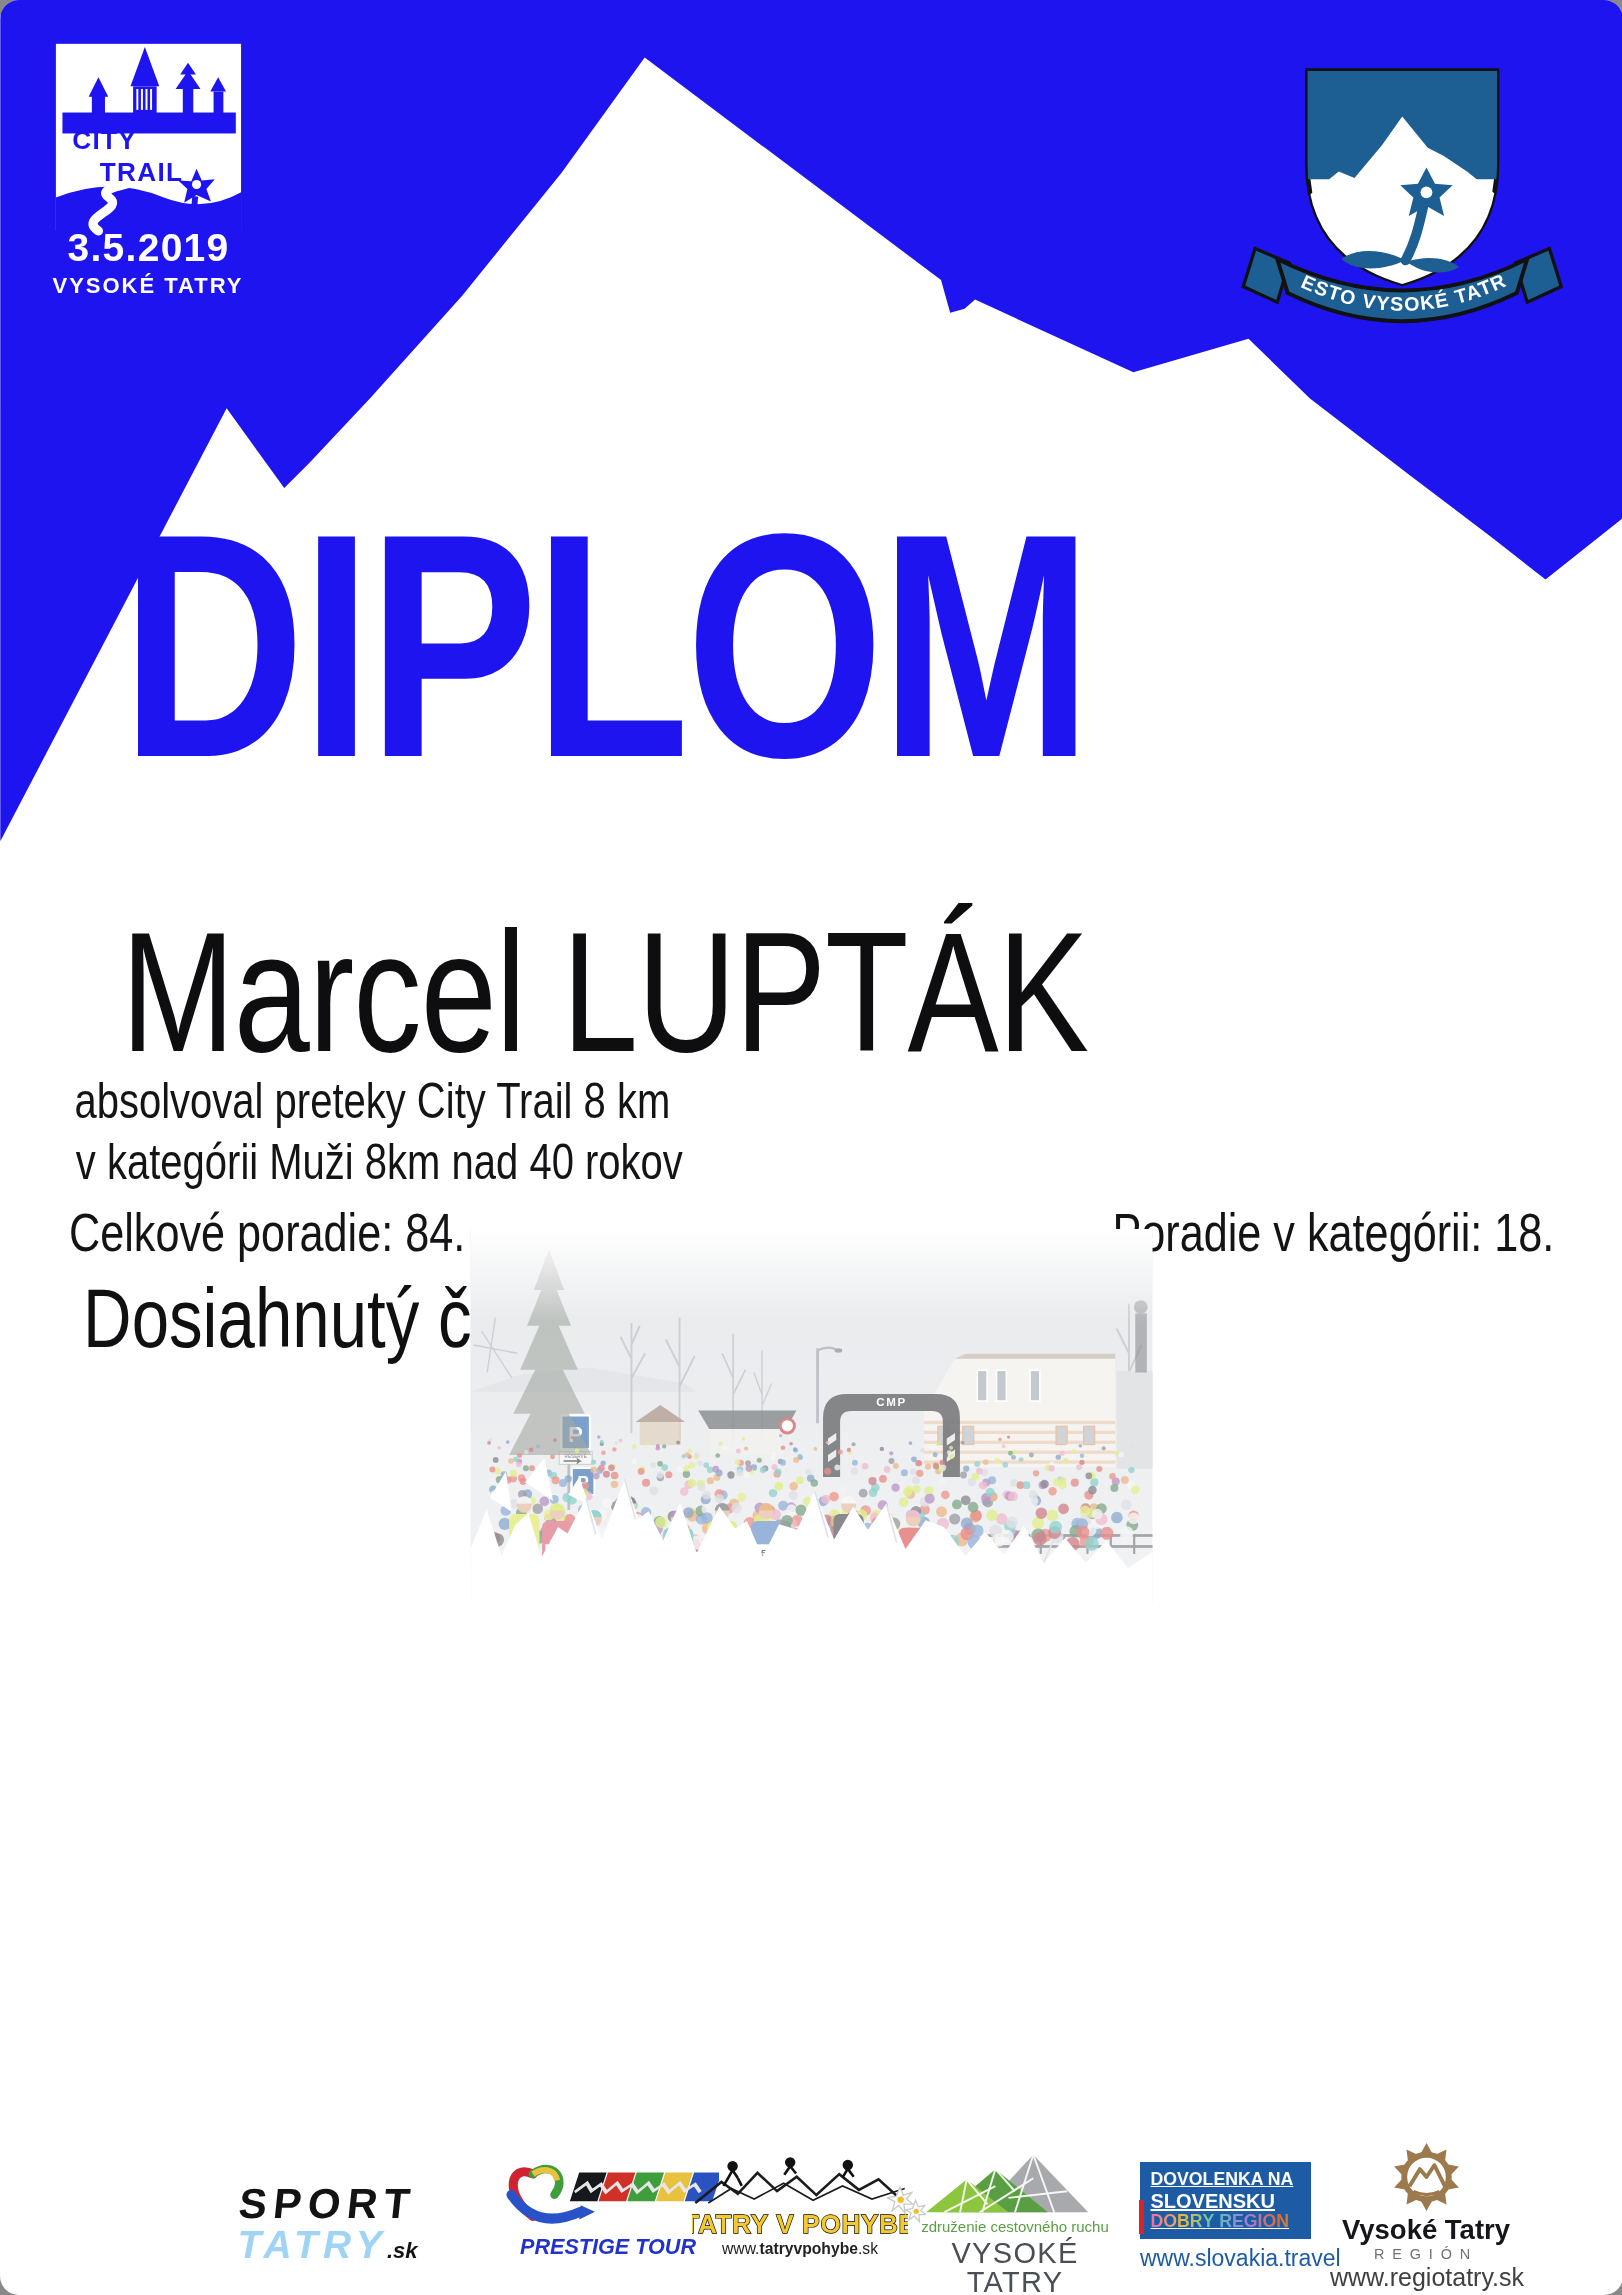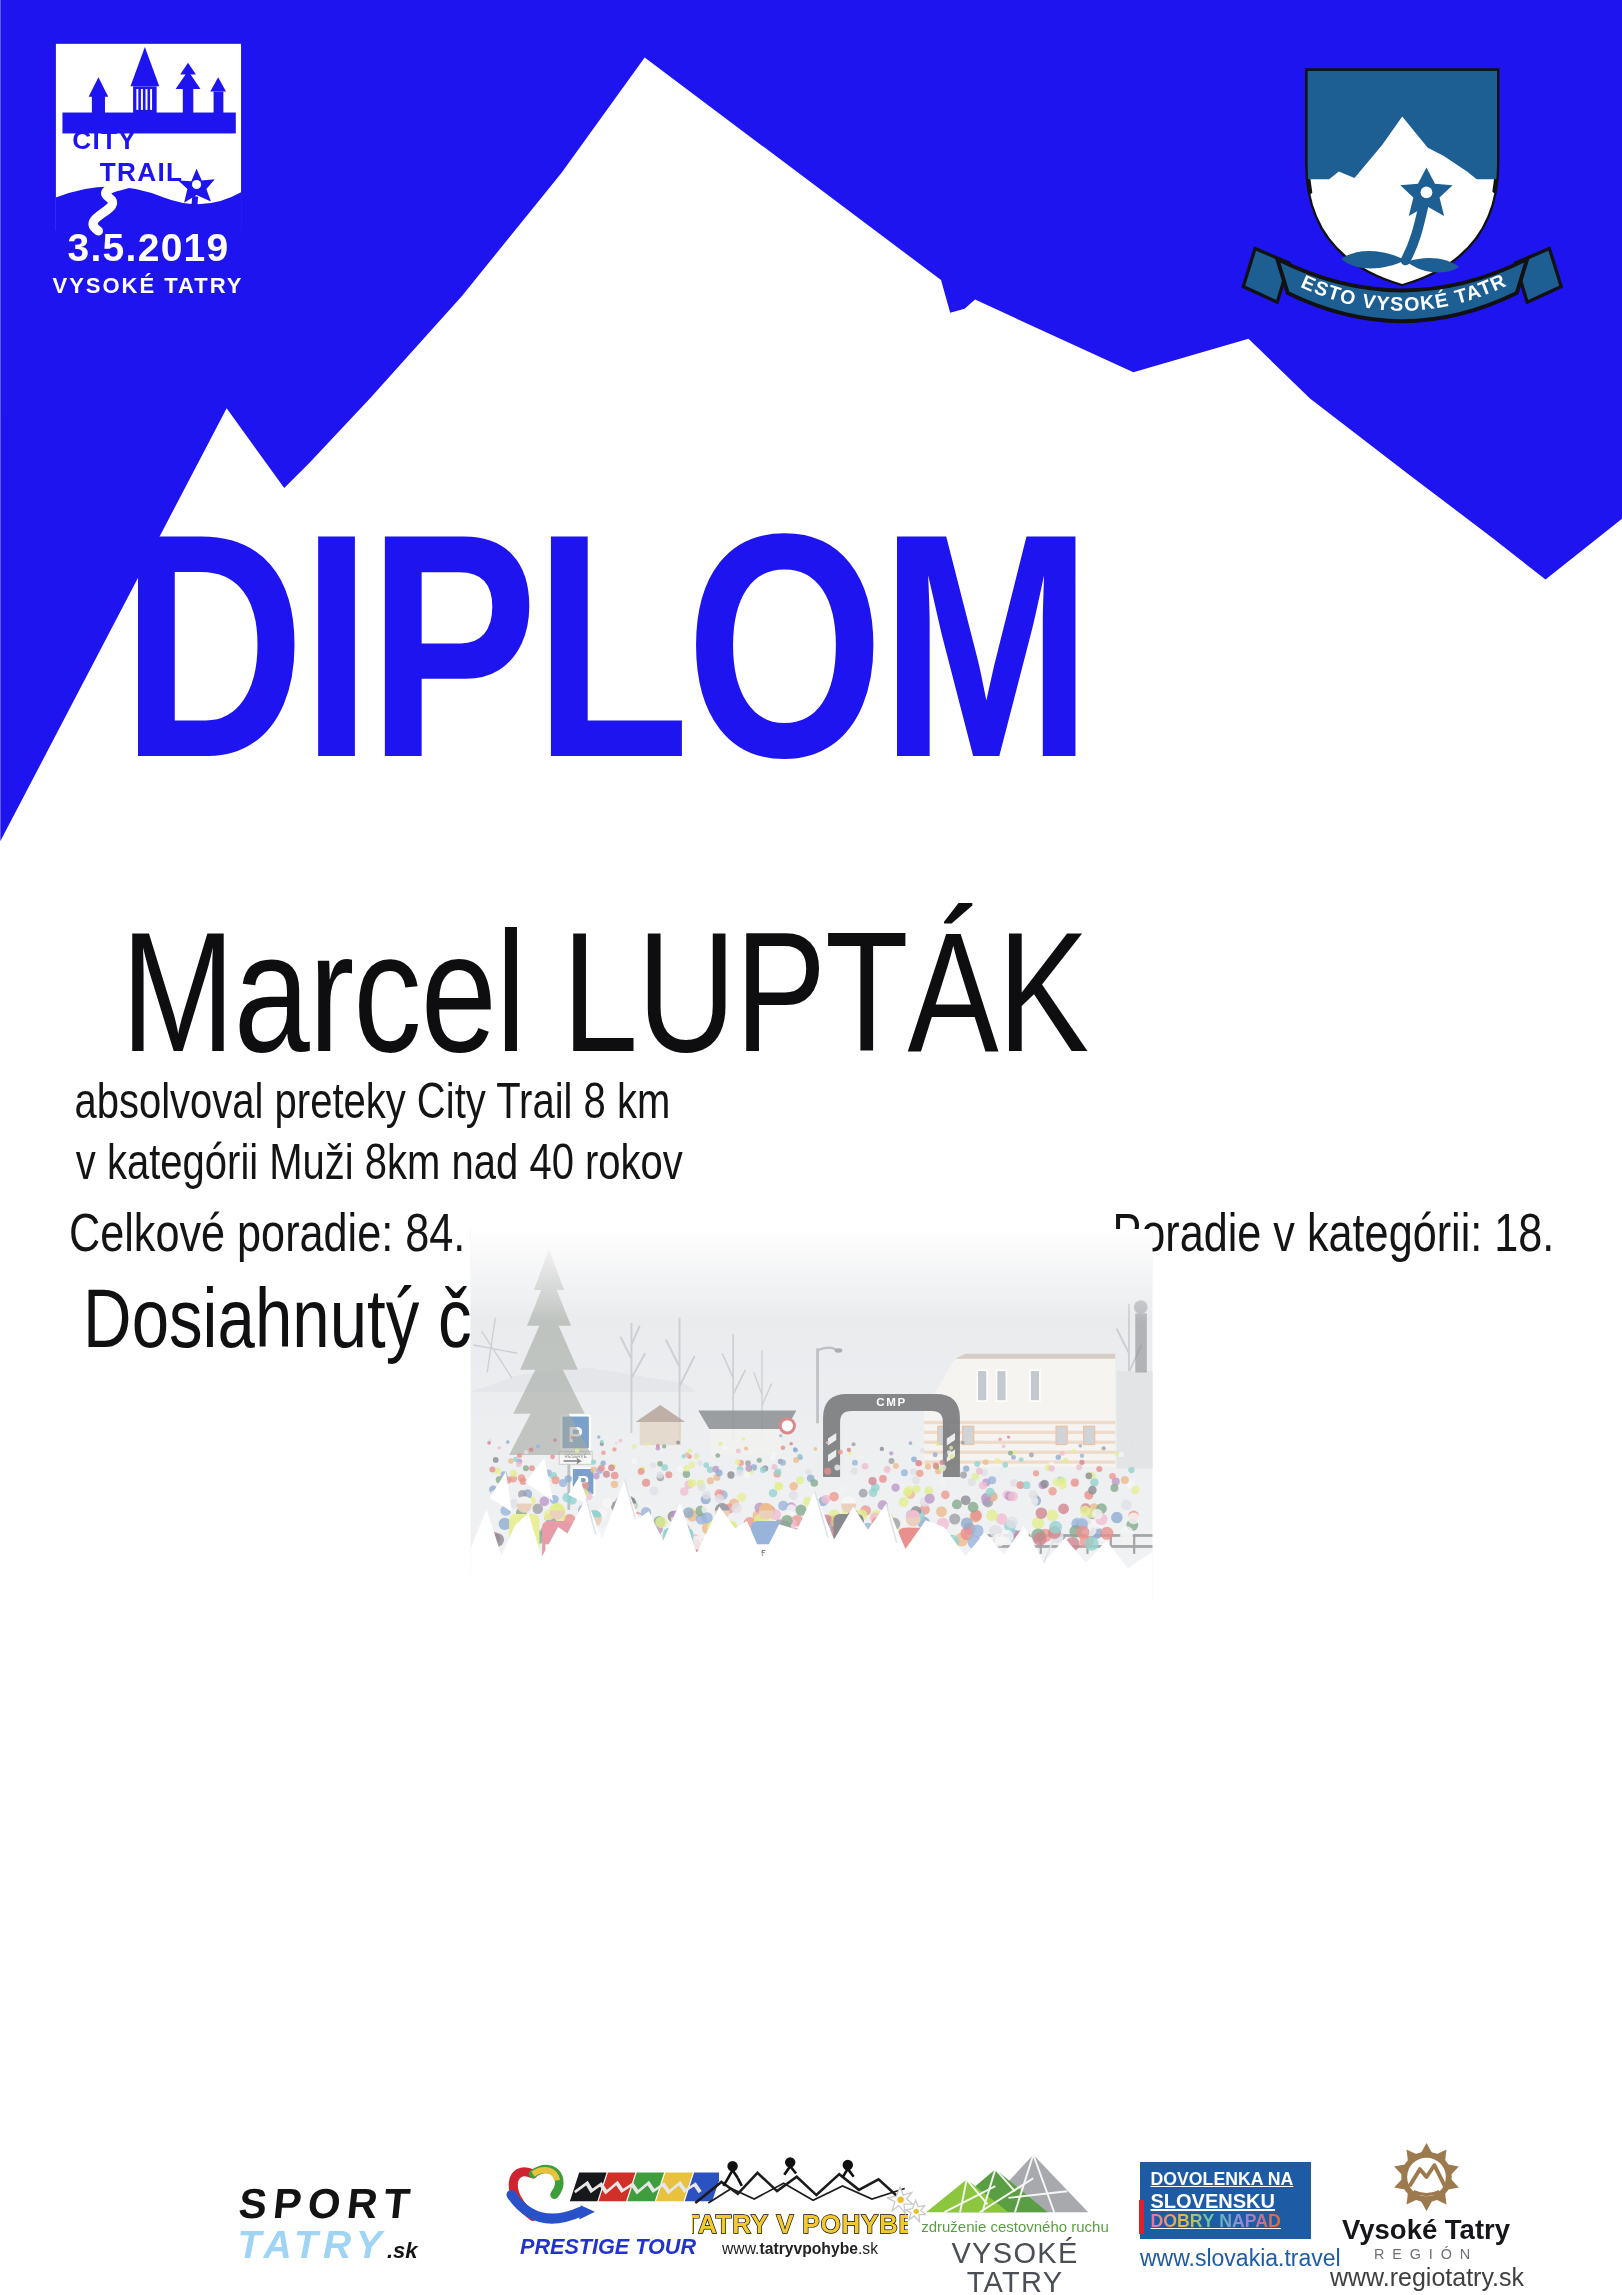--- a/index.html
+++ b/index.html
@@ -1,17 +1,17 @@
 <!DOCTYPE html>
 <html style="font-size:10.5px"><head>
 <meta charset="utf-8">
 <style>
   html,body{margin:0;padding:0;background:#888;}
   .page{position:relative;width:1623px;height:2295px;background:#ffffff;
-        font-family:"Liberation Sans",sans-serif;overflow:hidden;}
+        font-family:"Liberation Sans",sans-serif;overflow:hidden;border-radius:19px;}
   .abs{position:absolute;}
   svg{display:block;}
   
   .linewrap{position:absolute;left:0;width:1623px;text-align:left;line-height:1;white-space:nowrap;}
   .cond{display:inline-block;transform:scaleX(.8);transform-origin:center;white-space:nowrap;}
   .condL{display:inline-block;transform:scaleX(.8);transform-origin:left center;white-space:nowrap;}
   .condR{display:inline-block;transform:scaleX(.8);transform-origin:right center;white-space:nowrap;}
   .title-diplom{top:486px;font-size:319px;font-weight:700;letter-spacing:-5.2px;color:#1e14f0;}
   .name{top:906px;font-size:171px;font-weight:400;color:#0e0e11;letter-spacing:-1.3px;}
   .desc1{top:1076px;font-size:50px;color:#141416;}
@@ -928,21 +928,21 @@
     <span class="sp-zcr1">združenie cestovného ruchu</span>
     <span class="sp-zcr2">VYSOKÉ TATRY</span>
 
   </div>
 
   <div class="sponsor" style="left:1140px;top:2162px;width:170px;">
     <div class="sp-box">
       <span class="sp-redbar"></span>
       <span class="l1">DOVOLENKA NA</span>
       <span class="l2">SLOVENSKU</span>
-      <span class="l3">DOBRÝ NÁPAD</span>
+      <span class="l3">DOBRÝ REGIÓN</span>
     </div>
     <span class="sp-travelurl">www.slovakia.travel</span>
   </div>
 
   <div class="sponsor" style="left:1328px;top:2141px;width:196px;">
     <svg width="79" height="72" viewBox="0 0 120 110" style="margin:0 auto">
       <g transform="translate(60,55)" fill="#9c7a4e">
         <g>
           <polygon points="0,-52 10,-34 -10,-34"></polygon>
           <polygon points="0,-52 10,-34 -10,-34" transform="rotate(36)"></polygon>

